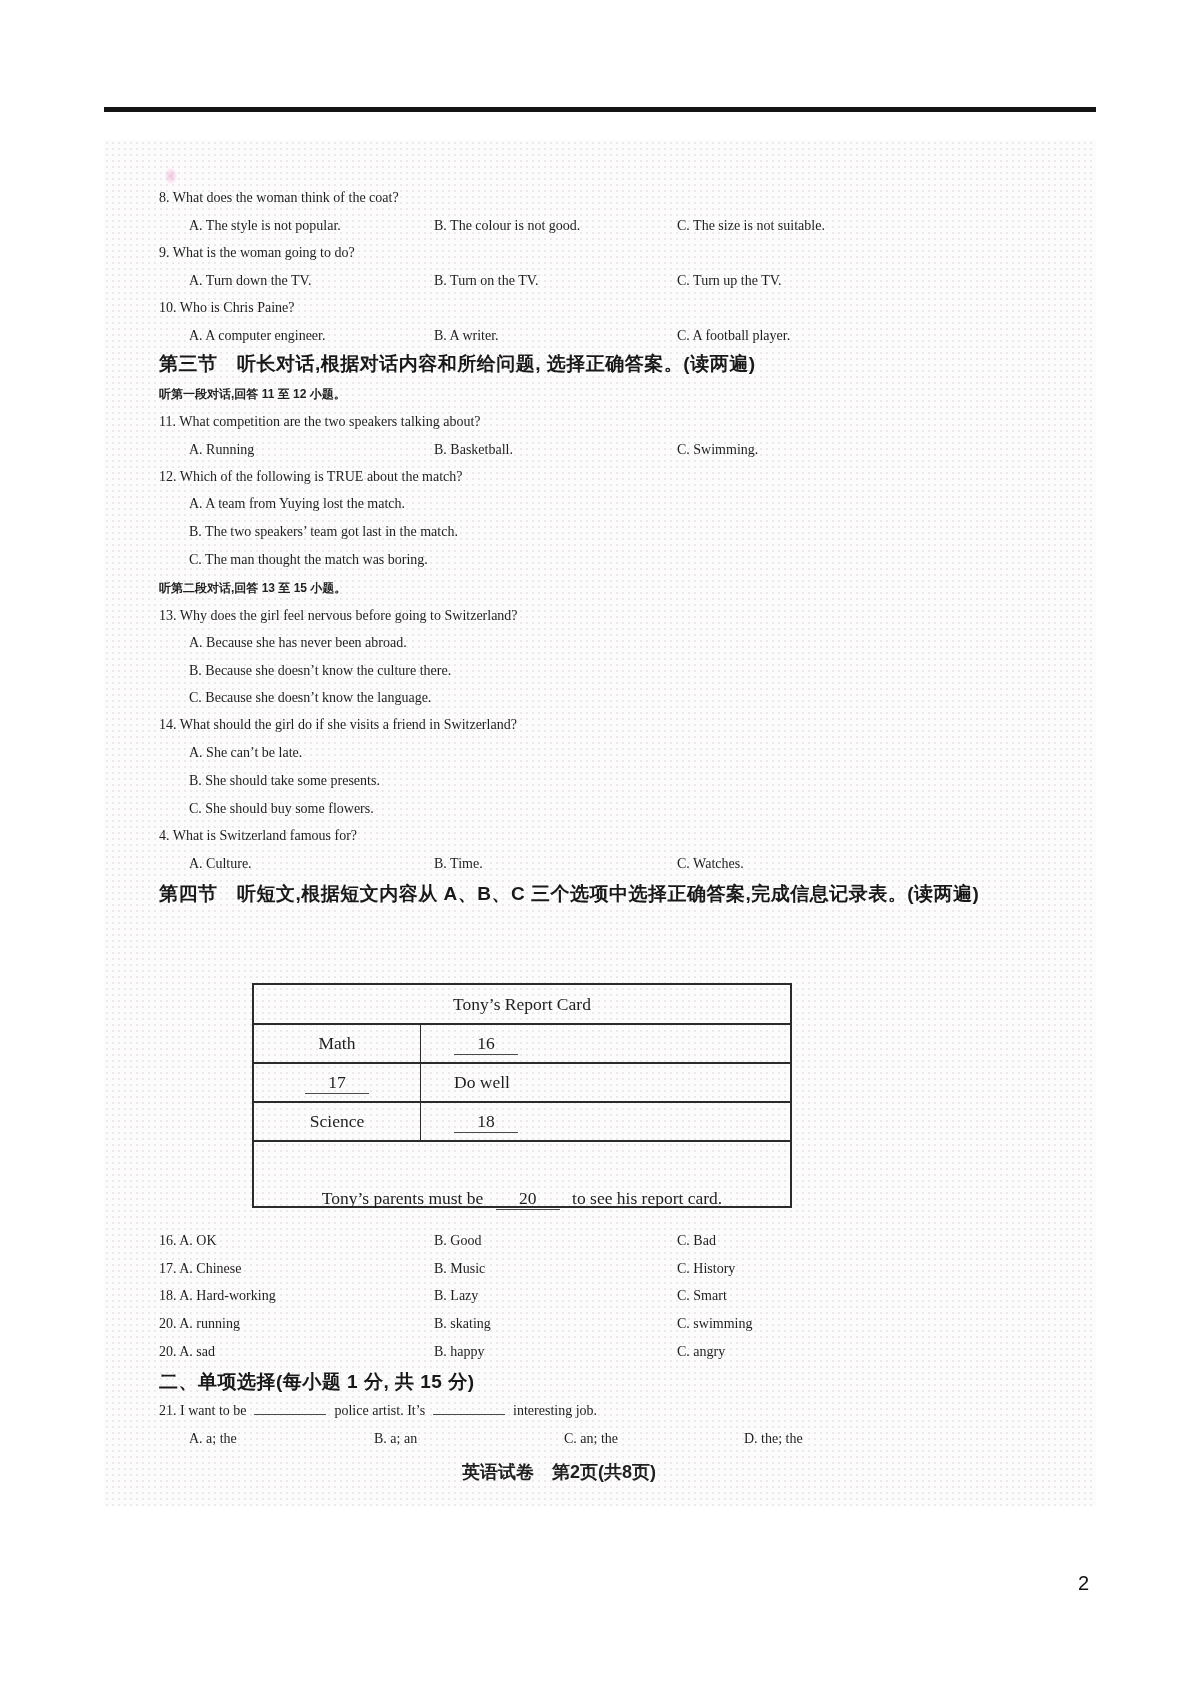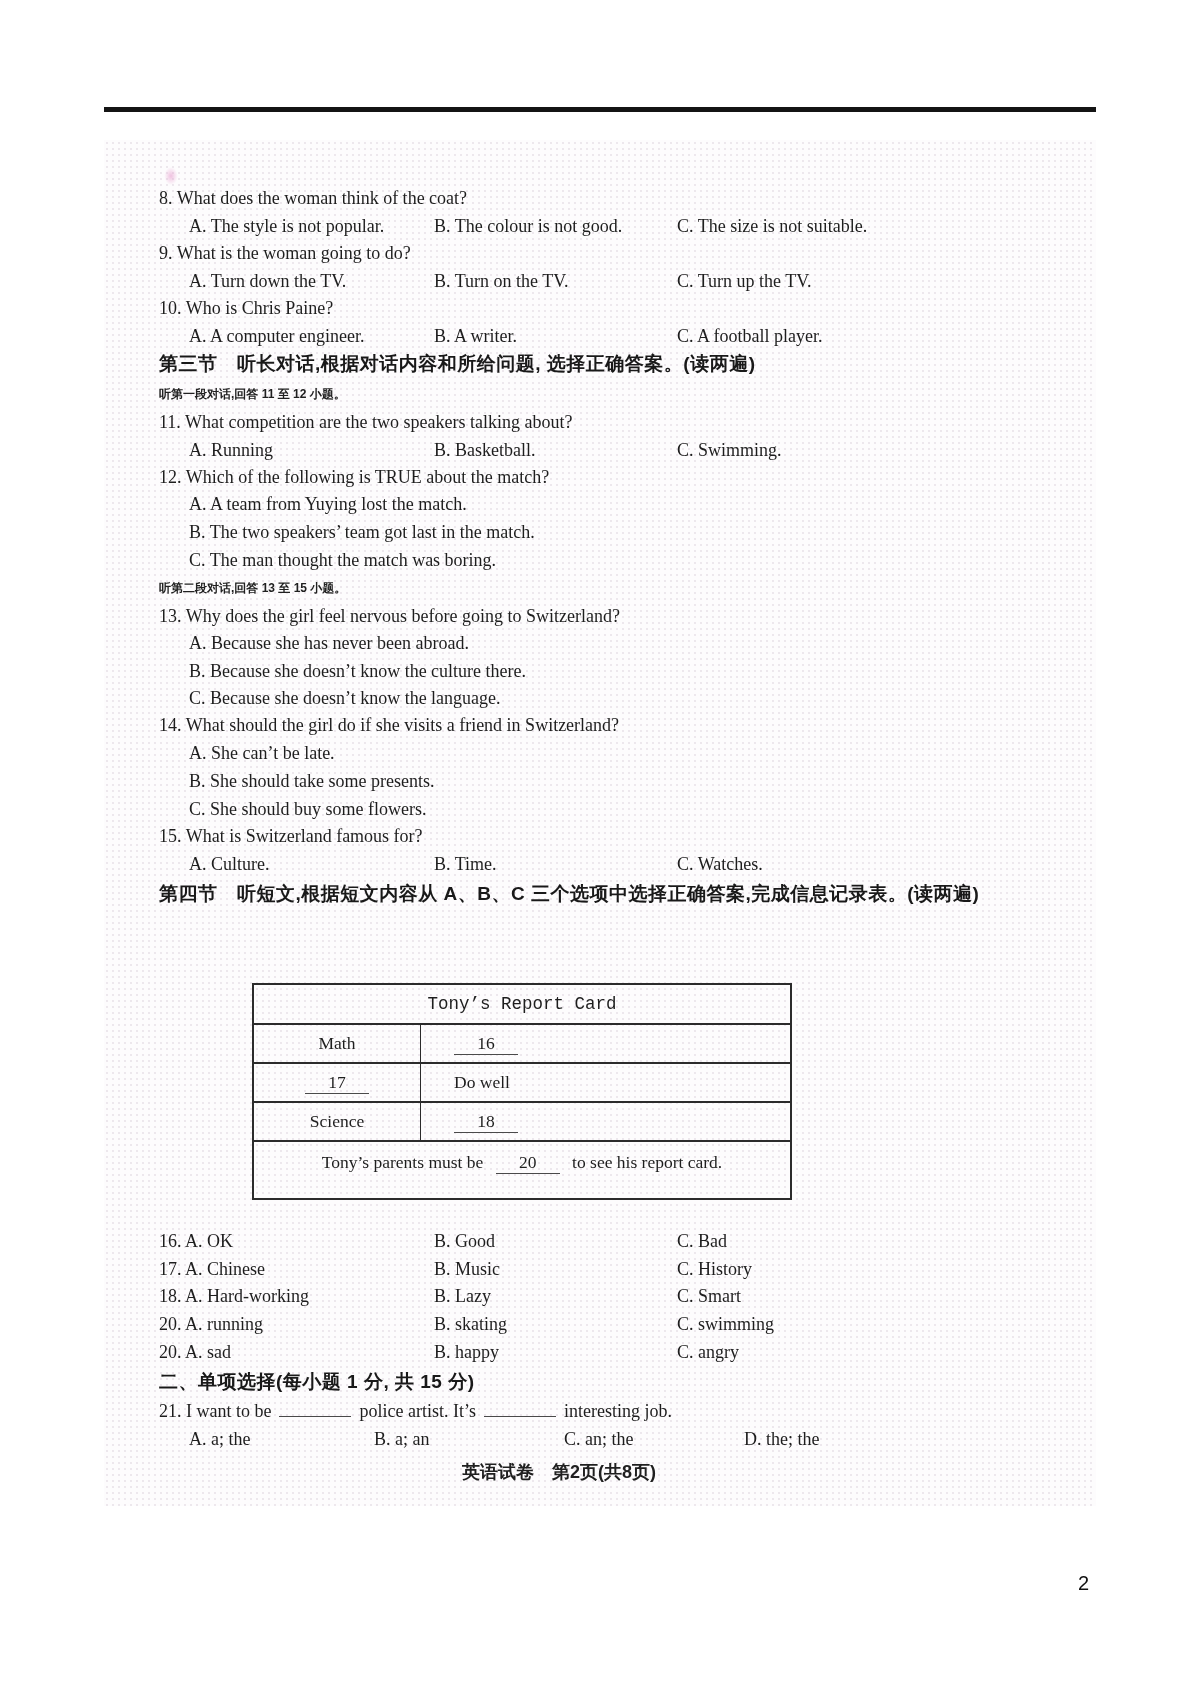--- a/index.html
+++ b/index.html
@@ -13,21 +13,21 @@
     background-color:#fdfcfd;
     background-image:radial-gradient(rgba(182,158,182,0.22) 1px, rgba(0,0,0,0) 1.3px);
     background-size:6px 6px;
     overflow:hidden;
   }
   .artifact{
     position:absolute;left:58px;top:24px;width:18px;height:24px;
     background:radial-gradient(closest-side, rgba(228,146,200,0.55), rgba(228,146,200,0) 75%);
   }
   .abs{position:absolute;left:0;right:0;}
-  .line{height:24px;line-height:24px;font-size:18px;white-space:nowrap;}
+  .line{height:24px;line-height:24px;font-size:14px;white-space:nowrap;}
   .q{padding-left:55px;}
   .optline{padding-left:85px;}
   .opts{padding-left:85px;display:flex;}
   .opts .oA{width:245px;}
   .opts .oB{width:243px;}
   .opts .oC{flex:1;}
   .row3{padding-left:55px;display:flex;}
   .row3 .cA{width:275px;}
   .row3 .cB{width:243px;}
   .row3 .cC{flex:1;}
@@ -43,25 +43,25 @@
   .cn-sub{
     font-family:"Liberation Sans","DejaVu Sans",sans-serif;
     font-weight:600;font-size:12px;color:#202020;
   }
   
   .report-table{
     position:absolute;left:148px;top:843px;width:540px;
     border:2.5px solid #2b2b2b;box-sizing:border-box;background:transparent;
     font-size:17.5px;
   }
-  .rt-header{height:38px;line-height:38px;text-align:center;border-bottom:2px solid #2b2b2b;font-family:Liberation Mono, monospace;}
+  .rt-header{height:38px;line-height:38px;text-align:center;border-bottom:2px solid #2b2b2b;}
   .rt-row{display:flex;height:37px;border-bottom:2px solid #2b2b2b;}
   .rt-left{width:167px;border-right:1.5px solid #2b2b2b;text-align:center;line-height:37px;box-sizing:border-box;}
   .rt-right{flex:1;padding-left:33px;line-height:37px;}
-  .rt-footer{height:56px;line-height:40px;text-align:center;}
+  .rt-footer{height:28px;line-height:40px;text-align:center;margin-top:36px;}
   .ublank{
     display:inline-block;min-width:52px;text-align:center;
     border-bottom:1.6px solid #4a4a4a;padding:0 6px;line-height:22px;
   }
   .blank{
     display:inline-block;width:72px;height:15px;
     border-bottom:1.4px solid #4a4a4a;margin:0 8px;vertical-align:baseline;
   }
   .footer-caption{
     text-align:center;left:0;width:910px;
@@ -122,21 +122,21 @@
   <div class="abs line q" style="top:464px">13. Why does the girl feel nervous before going to Switzerland?</div>
   <div class="abs line optline" style="top:491px">A. Because she has never been abroad.</div>
   <div class="abs line optline" style="top:546px">C. Because she doesn’t know the language.</div>
   <div class="abs line optline" style="top:519px">B. Because she doesn’t know the culture there.</div>
 
   <div class="abs line q" style="top:573px">14. What should the girl do if she visits a friend in Switzerland?</div>
   <div class="abs line optline" style="top:601px">A. She can’t be late.</div>
   <div class="abs line optline" style="top:629px">B. She should take some presents.</div>
   <div class="abs line optline" style="top:657px">C. She should buy some flowers.</div>
 
-  <div class="abs line q" style="top:684px">15. What is Switzerland famous for?</div>
+  <div class="abs line q" style="top:684px">4. What is Switzerland famous for?</div>
   <div class="abs line opts" style="top:712px">
     <span class="oA">A. Culture.</span>
     <span class="oB">B. Time.</span>
     <span class="oC">C. Watches.</span>
   </div>
 
   <div class="abs line q cn" style="top:742px">第四节　听短文,根据短文内容从 A、B、C 三个选项中选择正确答案,完成信息记录表。(读两遍)</div>
 
   <div class="report-table">
     <div class="rt-header">Tony’s Report Card</div>

